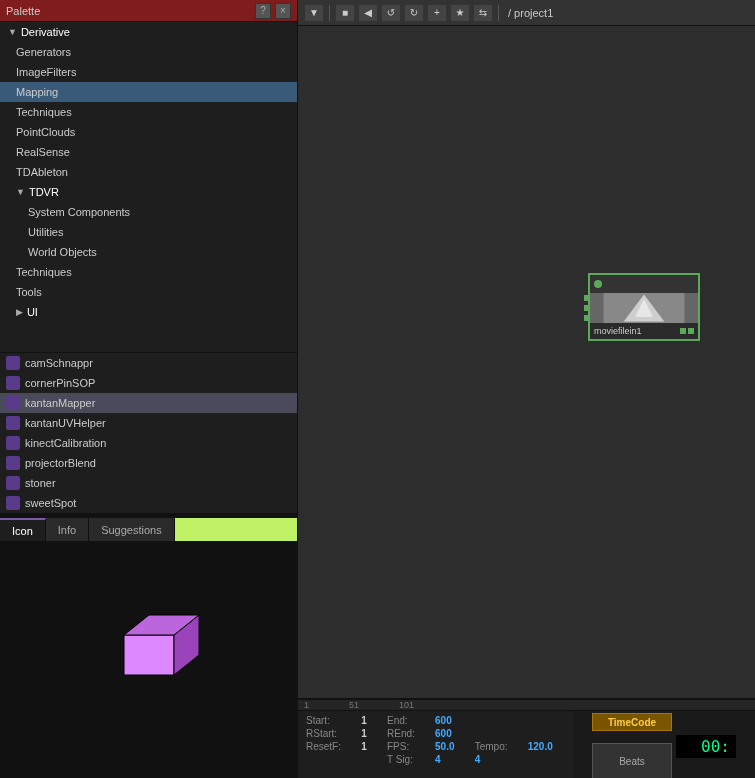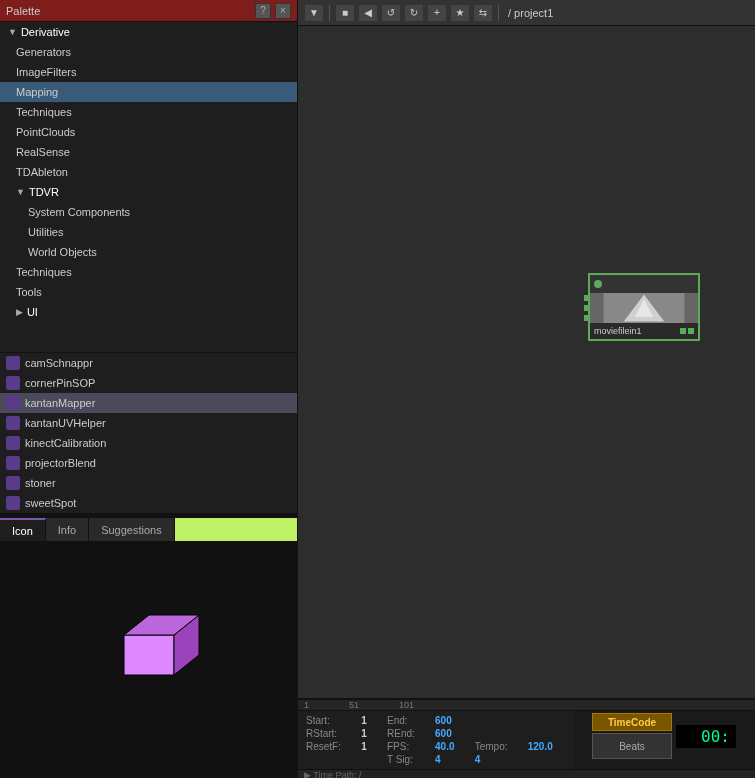--- a/index.html
+++ b/index.html
@@ -321,29 +321,30 @@
       color: #ffcc44;
       font-size: 10px;
       display: flex;
       align-items: center;
       justify-content: center;
       cursor: pointer;
       font-weight: bold;
     }
     .tc-beats-btn {
       width: 80px;
-      height: 26px;
+      height: 36px;
       background: #333;
       border: 1px solid #555;
       color: #aaa;
       font-size: 10px;
       display: flex;
       align-items: center;
       justify-content: center;
       cursor: pointer;
+      margin-top: 10px;
     }
     .tc-display {
       background: #000;
       color: #00ff88;
       font-size: 16px;
       font-family: monospace;
       padding: 2px 6px;
       min-width: 60px;
       text-align: right;
     }
@@ -555,21 +556,21 @@
         <span class="tl-label">RStart:</span>
         <span class="tl-value normal">1</span>
         <span class="tl-label">REnd:</span>
         <span class="tl-value">600</span>
         <span></span>
         <span></span>
 
         <span class="tl-label">ResetF:</span>
         <span class="tl-value normal">1</span>
         <span class="tl-label">FPS:</span>
-        <span class="tl-value">40.0</span>
+        <span class="tl-value">50.0</span>
         <span class="tl-label">Tempo:</span>
         <span class="tl-value">120.0</span>
 
         <span></span>
         <span></span>
         <span class="tl-label">T Sig:</span>
         <span class="tl-value">4</span>
         <span class="tl-value">4</span>
         <span></span>
       </div>

